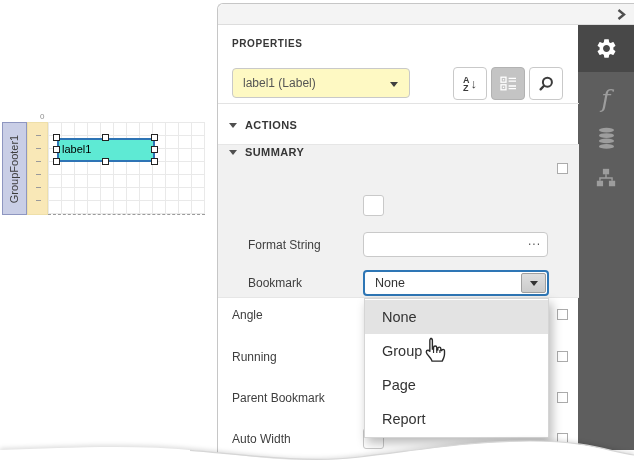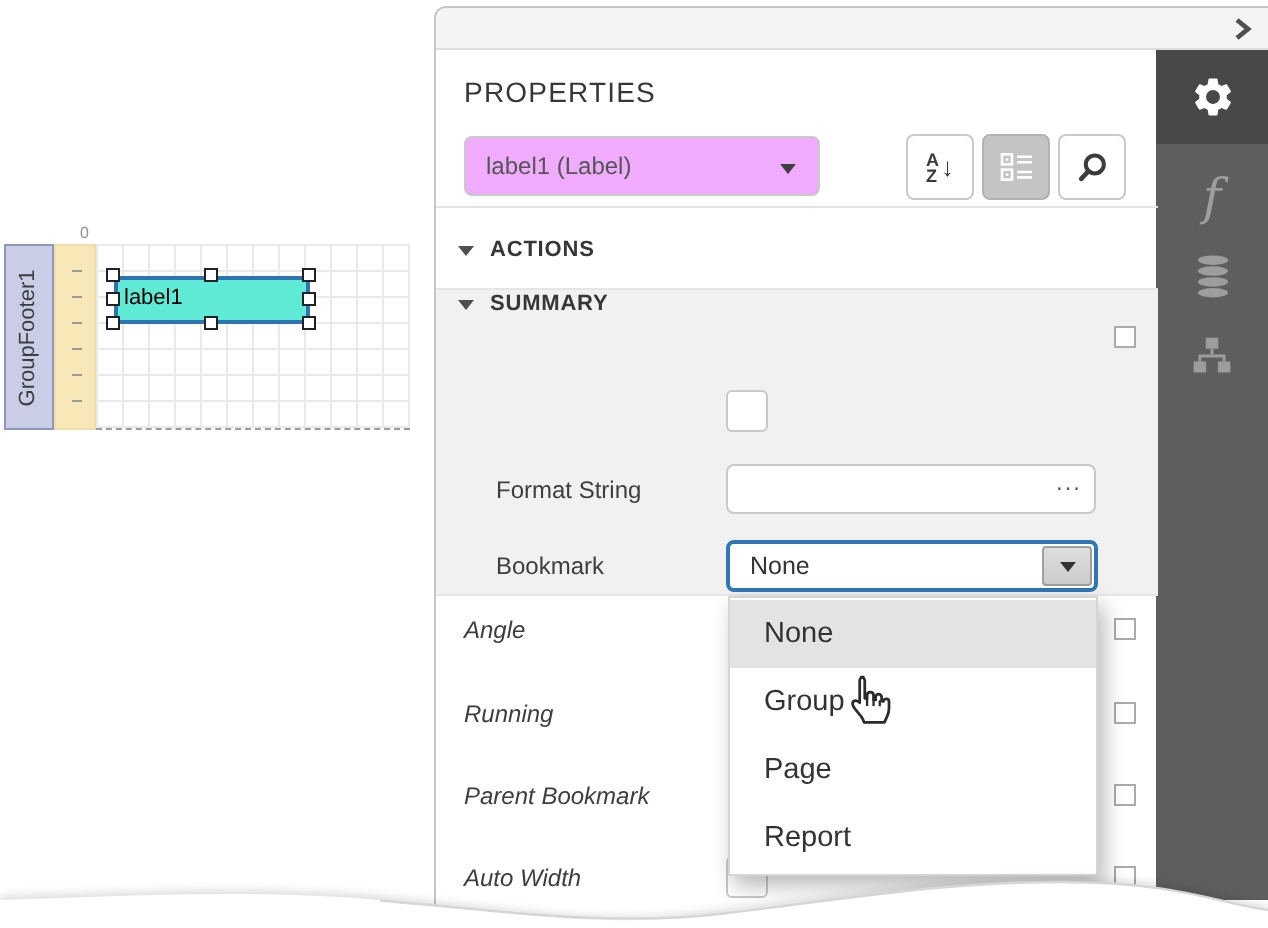--- a/index.html
+++ b/index.html
@@ -29,23 +29,23 @@
   .panel-header{left:0;top:0;width:417px;height:21px;background:#f4f4f4;border-bottom:1px solid #ddd;
                 border-radius:6px 0 0 0;}
   .chevron{right:8px;top:4px;width:12px;height:13px;cursor:pointer;}
 
   .side-toolbar{right:0;top:21px;width:56px;height:425px;background:#5e5e5e;}
   .tool-active{left:0;top:0;width:56px;height:47px;background:#484848;display:flex;align-items:center;justify-content:center;}
   .tool-item{width:56px;height:40px;display:flex;align-items:center;justify-content:center;}
   .tool-stack{left:0;top:53px;width:56px;}
   .fx{font-family:"DejaVu Serif",serif;font-style:italic;font-size:25px;color:#9d9d9d;line-height:1;}
 
-  .panel-title{left:14px;top:34px;font-size:14px;font-weight:normal;color:#373737;letter-spacing:.6px;}
-
-  .selector{left:14px;top:64px;width:178px;height:30px;border:1px solid #c9c9c9;border-radius:4px;background:#f0abfc;
+  .panel-title{left:14px;top:34px;font-size:10px;font-weight:bold;color:#373737;letter-spacing:.6px;}
+
+  .selector{left:14px;top:64px;width:178px;height:30px;border:1px solid #c9c9c9;border-radius:4px;background:#fef9c3;
             font-size:12px;color:#555;line-height:28px;padding-left:10px;cursor:pointer;}
   .sel-caret{right:11px;top:13px;width:0;height:0;border-left:4px solid transparent;
              border-right:4px solid transparent;border-top:5px solid #3f3f3f;}
   .tbtn{top:63px;width:34px;height:33px;border:1px solid #c9c9c9;border-radius:4px;background:#fff;
         display:flex;align-items:center;justify-content:center;cursor:pointer;}
   .tbtn.active{background:#c4c4c4;border-color:#b2b2b2;}
   .az{display:flex;flex-direction:column;font-size:9px;font-weight:bold;color:#3a3a3a;line-height:8px;}
   .az-arrow{font-size:13px;color:#3a3a3a;margin-left:1px;line-height:14px;}
 
   .divider{left:0;top:99px;width:361px;height:1px;background:#e3e3e3;}
@@ -65,21 +65,21 @@
   .text-input{left:145px;top:87px;width:185px;height:25px;border:1px solid #c9c9c9;border-radius:4px;background:#fff;
               font-size:12px;color:#333;padding:0 22px 0 10px;outline:none;font-family:"Liberation Sans",sans-serif;}
   .ellipsis{left:310px;top:89px;font-size:12px;color:#555;letter-spacing:1px;cursor:pointer;}
 
   .combo{left:145px;top:125px;width:186px;height:26px;border:2px solid #2e76b5;border-radius:4px;background:#fff;cursor:pointer;}
   .combo-value{left:10px;top:0;line-height:22px;font-size:12.5px;color:#333;}
   .combo-btn{right:1px;top:1px;width:25px;height:20px;background:linear-gradient(#dedede,#cbcbcb);
              border:1px solid #9f9f9f;border-radius:2px;display:flex;align-items:center;justify-content:center;cursor:pointer;}
   .combo-btn .tri{border-top-color:#333;}
 
-  .prop-label{font-size:12px;color:#3e3e3e;left:14px;font-style:italic;}
+  .prop-label{font-size:12px;color:#3e3e3e;left:14px;}
   .row-marker{left:339px;}
 
   .dropdown{left:146px;top:294px;width:185px;background:#fff;border:1px solid #d5d5d5;
             box-shadow:3px 5px 10px rgba(0,0,0,.28);z-index:10;padding:1px 0;}
   .dd-item{height:34px;line-height:34px;padding-left:17px;font-size:14.5px;color:#333;cursor:pointer;}
   .dd-item.selected{background:#e3e3e3;}
 
   .cursor-svg{left:204px;top:332px;z-index:12;pointer-events:none;}
 
   .wave{left:0;top:428px;width:634px;height:36px;z-index:50;pointer-events:none;}

